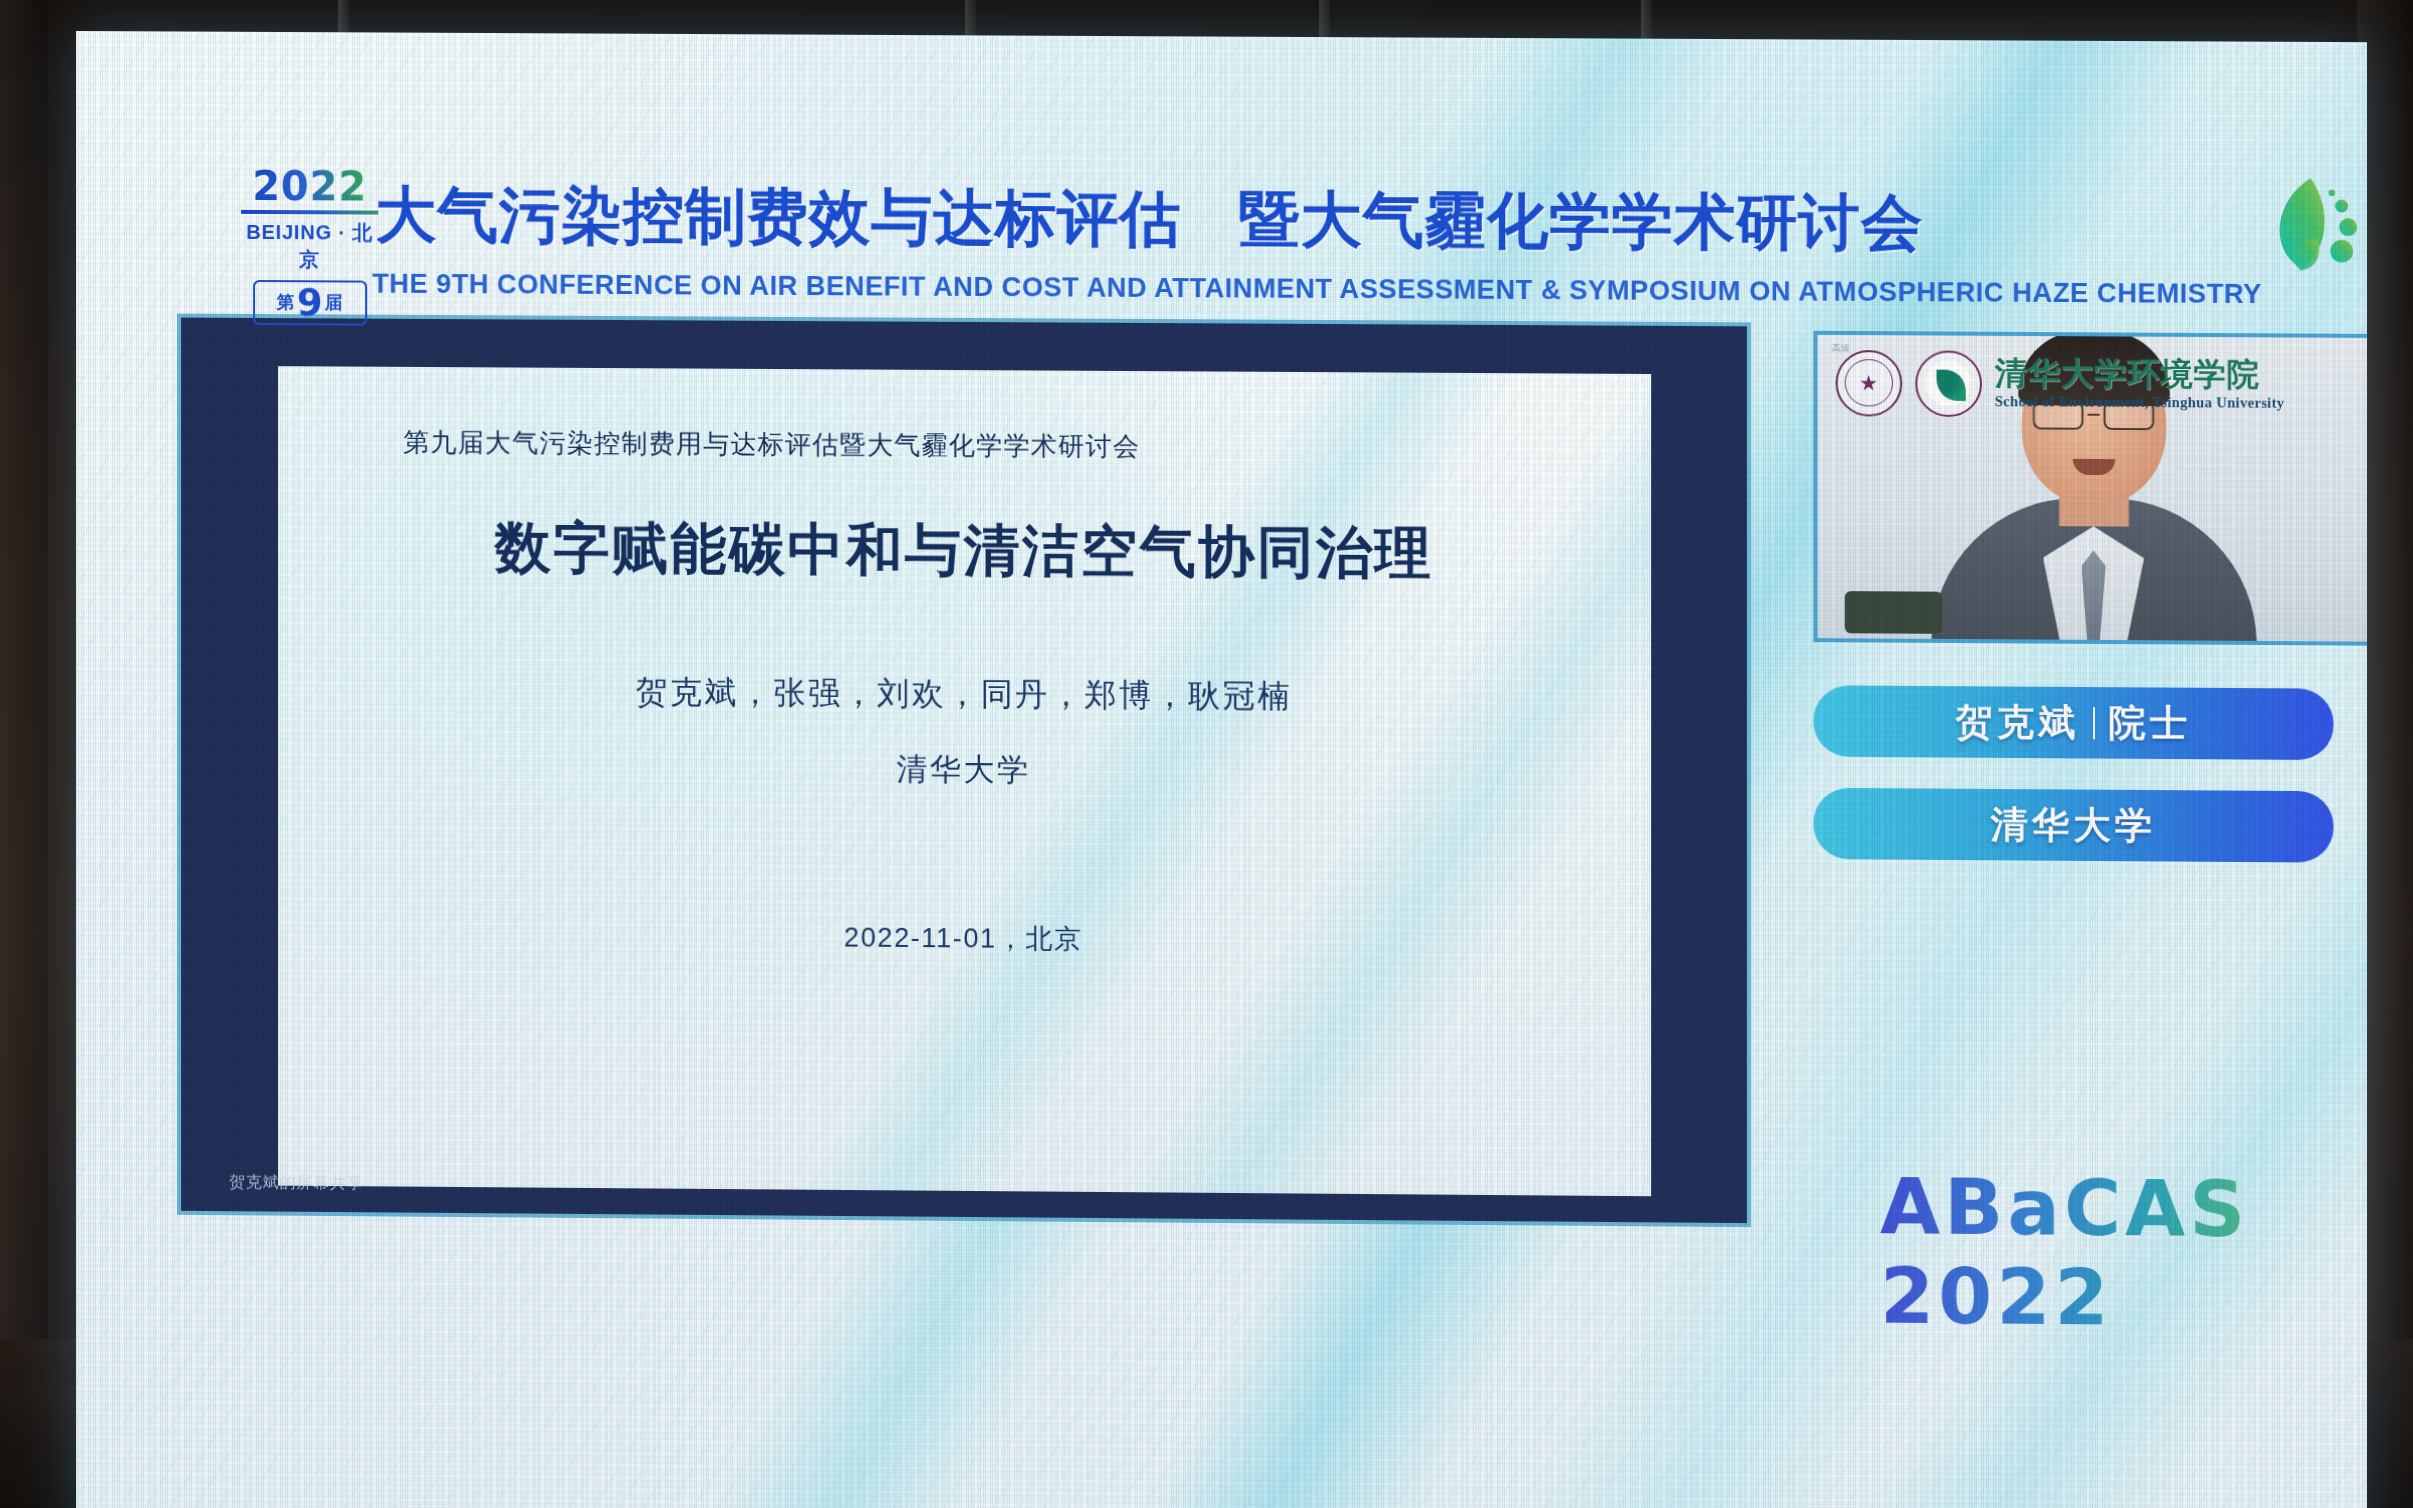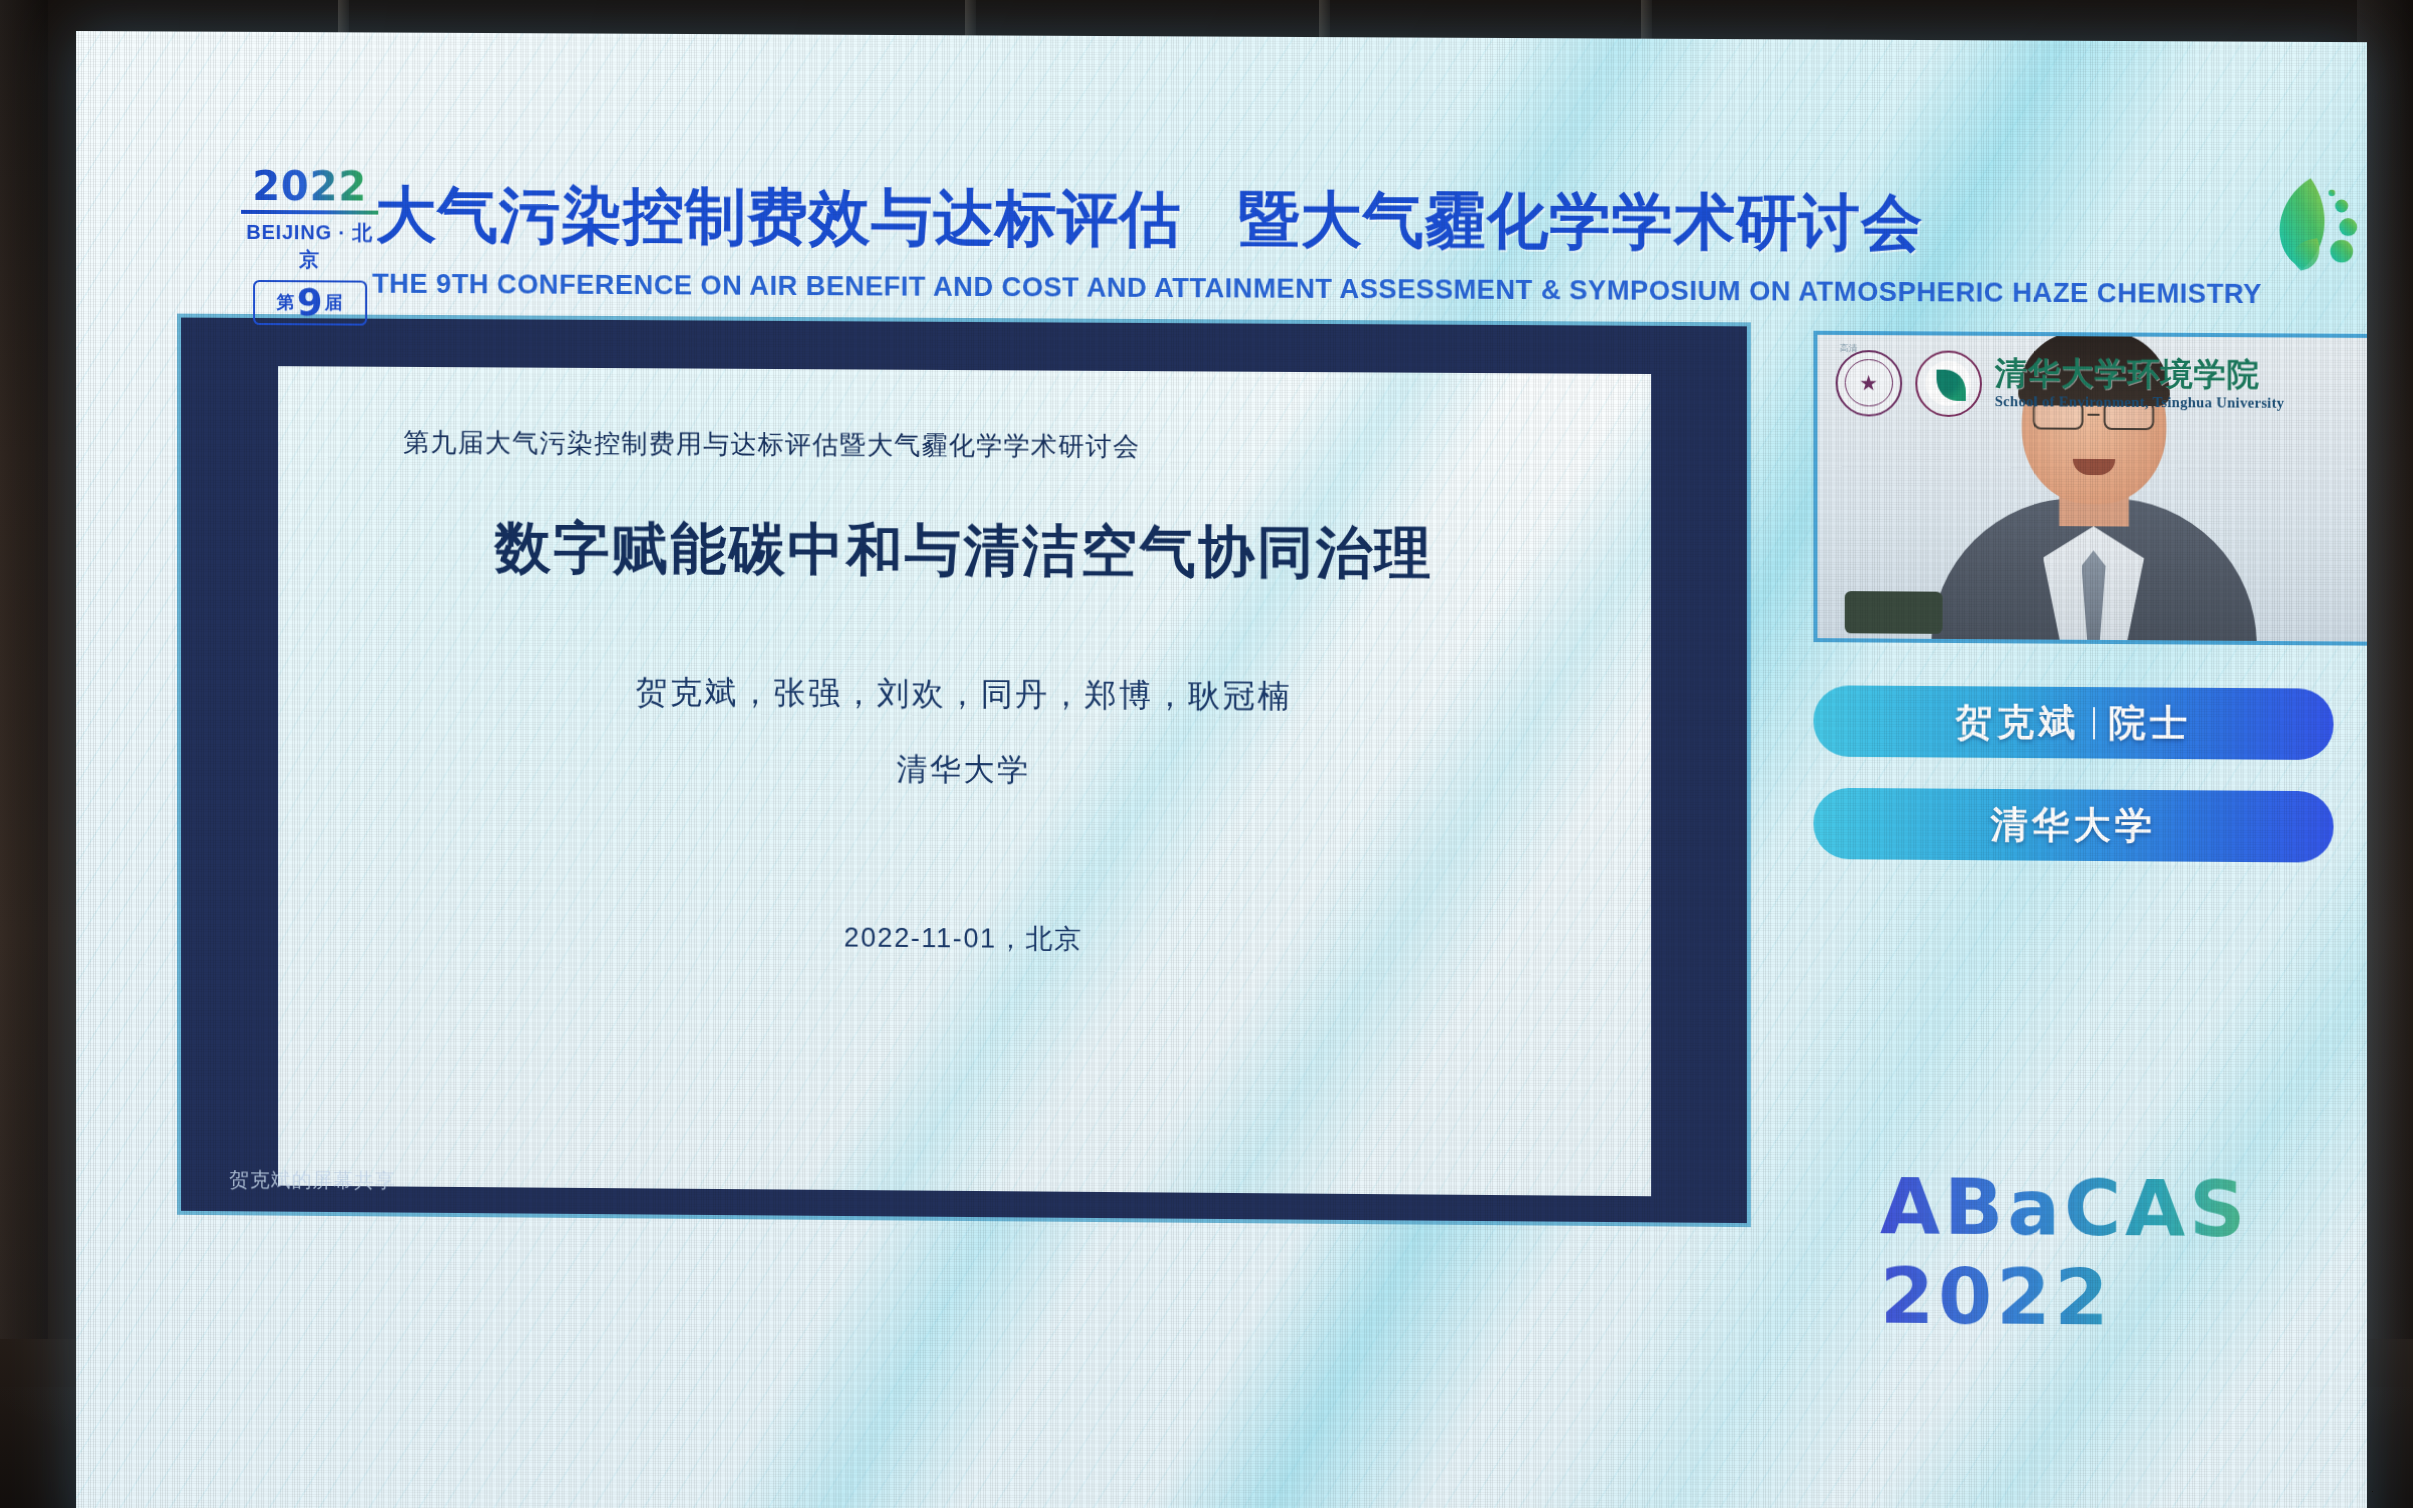--- a/index.html
+++ b/index.html
@@ -145,21 +145,21 @@
   .slide-affil {
     position: absolute; left: 0; right: 0; top: 378px; text-align: center;
     font-size: 31px; color: #1b3a6b; letter-spacing: 2.4px;
   }
   .slide-date {
     position: absolute; left: 0; right: 0; top: 549px; text-align: center;
     font-size: 27px; color: #1b3a6b; letter-spacing: 1.6px;
   }
   .share-label {
     position: absolute; left: 48px; bottom: 17.7px; z-index: 30;
-    font-size: 20px; color: #c9dbef; letter-spacing: 0.8px; opacity: .82;
+    font-size: 16px; color: #c9dbef; letter-spacing: 0.8px; opacity: .82;
   }
 
   
   #right-col { position: absolute; left: 1730px; top: 290px; width: 563px; z-index: 18; }
 
   .video-card {
     position: relative; width: 555px; height: 310px;
     border: 4px solid #4aa6d8; background: #dfeaf1; overflow: hidden;
   }
   .video-bg { position: absolute; inset: 0; background: linear-gradient(180deg,#e8eef2 0%, #dde7ee 58%, #cfdbe4 100%); }
@@ -179,21 +179,21 @@
   .seal.s2::after{
     content:""; position:absolute; left:19.3px; top:17.7px; width:29px; height:31px;
     background: radial-gradient(circle at 30% 35%, #12806a 40%, #1d9a72 70%);
     border-radius: 0 70% 0 70%;
   }
   .vid-cn-title {
     font-size: 32px; font-weight: 800; color: #1c7a5e; letter-spacing: 0.8px; line-height: 1.05;
     text-shadow: 0.8px 0.8px 0 rgba(255,255,255,.5);
   }
   .vid-en-title { font-size: 14.5px; font-weight: 700; color: #1c4f77; letter-spacing: 0.3px; margin-top: 3.2px; font-family: "Liberation Serif", serif;}
-  .vid-corner { position: absolute; left: 22px; top: 8px; font-size: 8.8px; color: #8fa6b5; z-index: 6;}
+  .vid-corner { position: absolute; left: 14px; top: 8px; font-size: 8.8px; color: #8fa6b5; z-index: 6;}
 
   
   .person { position: absolute; left: 50%; bottom: -8px; transform: translateX(-50%); width: 338px; height: 241px; z-index: 3; }
   .p-body {
     position: absolute; bottom: 0; left: 50%; transform: translateX(-50%);
     width: 322px; height: 149px; border-radius: 145px 145px 0 0;
     background: linear-gradient(180deg,#5b6472 0%, #4a525e 100%);
   }
   .p-shirt {
     position: absolute; bottom: 0; left: 50%; transform: translateX(-50%);

